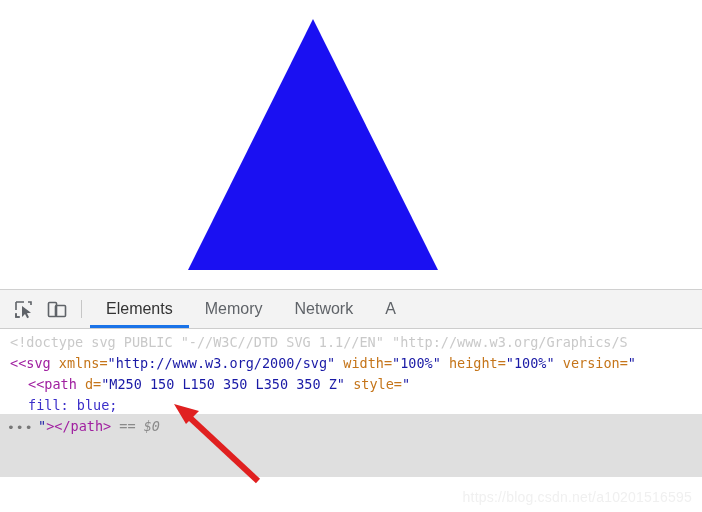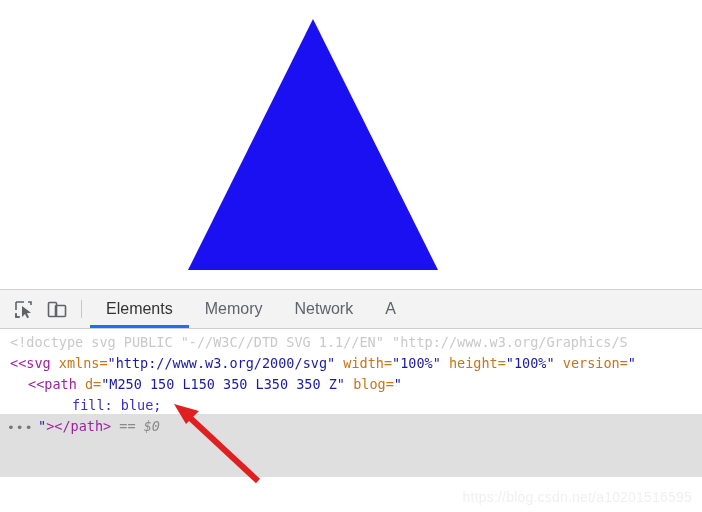--- a/index.html
+++ b/index.html
@@ -112,21 +112,21 @@
     box-sizing: border-box;
   }
   .code-line {
     position: relative;
     height: 21px;
     padding-left: 10px;
     white-space: pre;
     overflow: hidden;
   }
   .code-line.indent1 { padding-left: 28px; }
-  .code-line.indent2 { padding-left: 72px; }
+  .code-line.indent2 { padding-left: 28px; }
   .code-line.indent3 { padding-left: 38px; }
 
   .sel-band {
     position: absolute;
     left: 0;
     right: 0;
     top: 85px;
     height: 63px;
     background: #dfdfdf;
   }
@@ -227,21 +227,21 @@
 
     <div class="sel-band" style="background: rgb(223, 223, 223);"></div>
     <div class="ellipsis-marker">•••</div>
 
     <div class="tree-rows">
 
       <div class="code-line"><span class="tok-doctype">&lt;!doctype svg PUBLIC "-//W3C//DTD SVG 1.1//EN" "http://www.w3.org/Graphics/S</span></div>
 
       <div class="code-line"><span class="tok-punct">&lt;</span><span class="tok-tag">&lt;svg</span><span class="tok-attr"> xmlns=</span><span class="tok-val">"http://www.w3.org/2000/svg"</span><span class="tok-attr"> width=</span><span class="tok-val">"100%"</span><span class="tok-attr"> height=</span><span class="tok-val">"100%"</span><span class="tok-attr"> version=</span><span class="tok-val">"</span></div>
 
-      <div class="code-line indent1"><span class="tok-punct">&lt;</span><span class="tok-tag">&lt;path</span><span class="tok-attr"> d=</span><span class="tok-val">"M250 150 L150 350 L350 350 Z"</span><span class="tok-attr"> blog=</span><span class="tok-val">"</span></div>
+      <div class="code-line indent1"><span class="tok-punct">&lt;</span><span class="tok-tag">&lt;path</span><span class="tok-attr"> d=</span><span class="tok-val">"M250 150 L150 350 L350 350 Z"</span><span class="tok-attr"> style=</span><span class="tok-val">"</span></div>
 
       <div class="code-line indent2"><span class="tok-css-prop">fill: blue;</span></div>
 
       <div class="code-line indent3"><span class="tok-val">"</span><span class="tok-tag">&gt;&lt;/path&gt;</span><span class="tok-eq">&nbsp;</span><span class="tok-eq">==</span><span class="tok-eq">&nbsp;</span><span class="tok-dollar">$0</span></div>
 
 
     </div>
   </div>
 
   <div id="watermark">https://blog.csdn.net/a10201516595</div>

